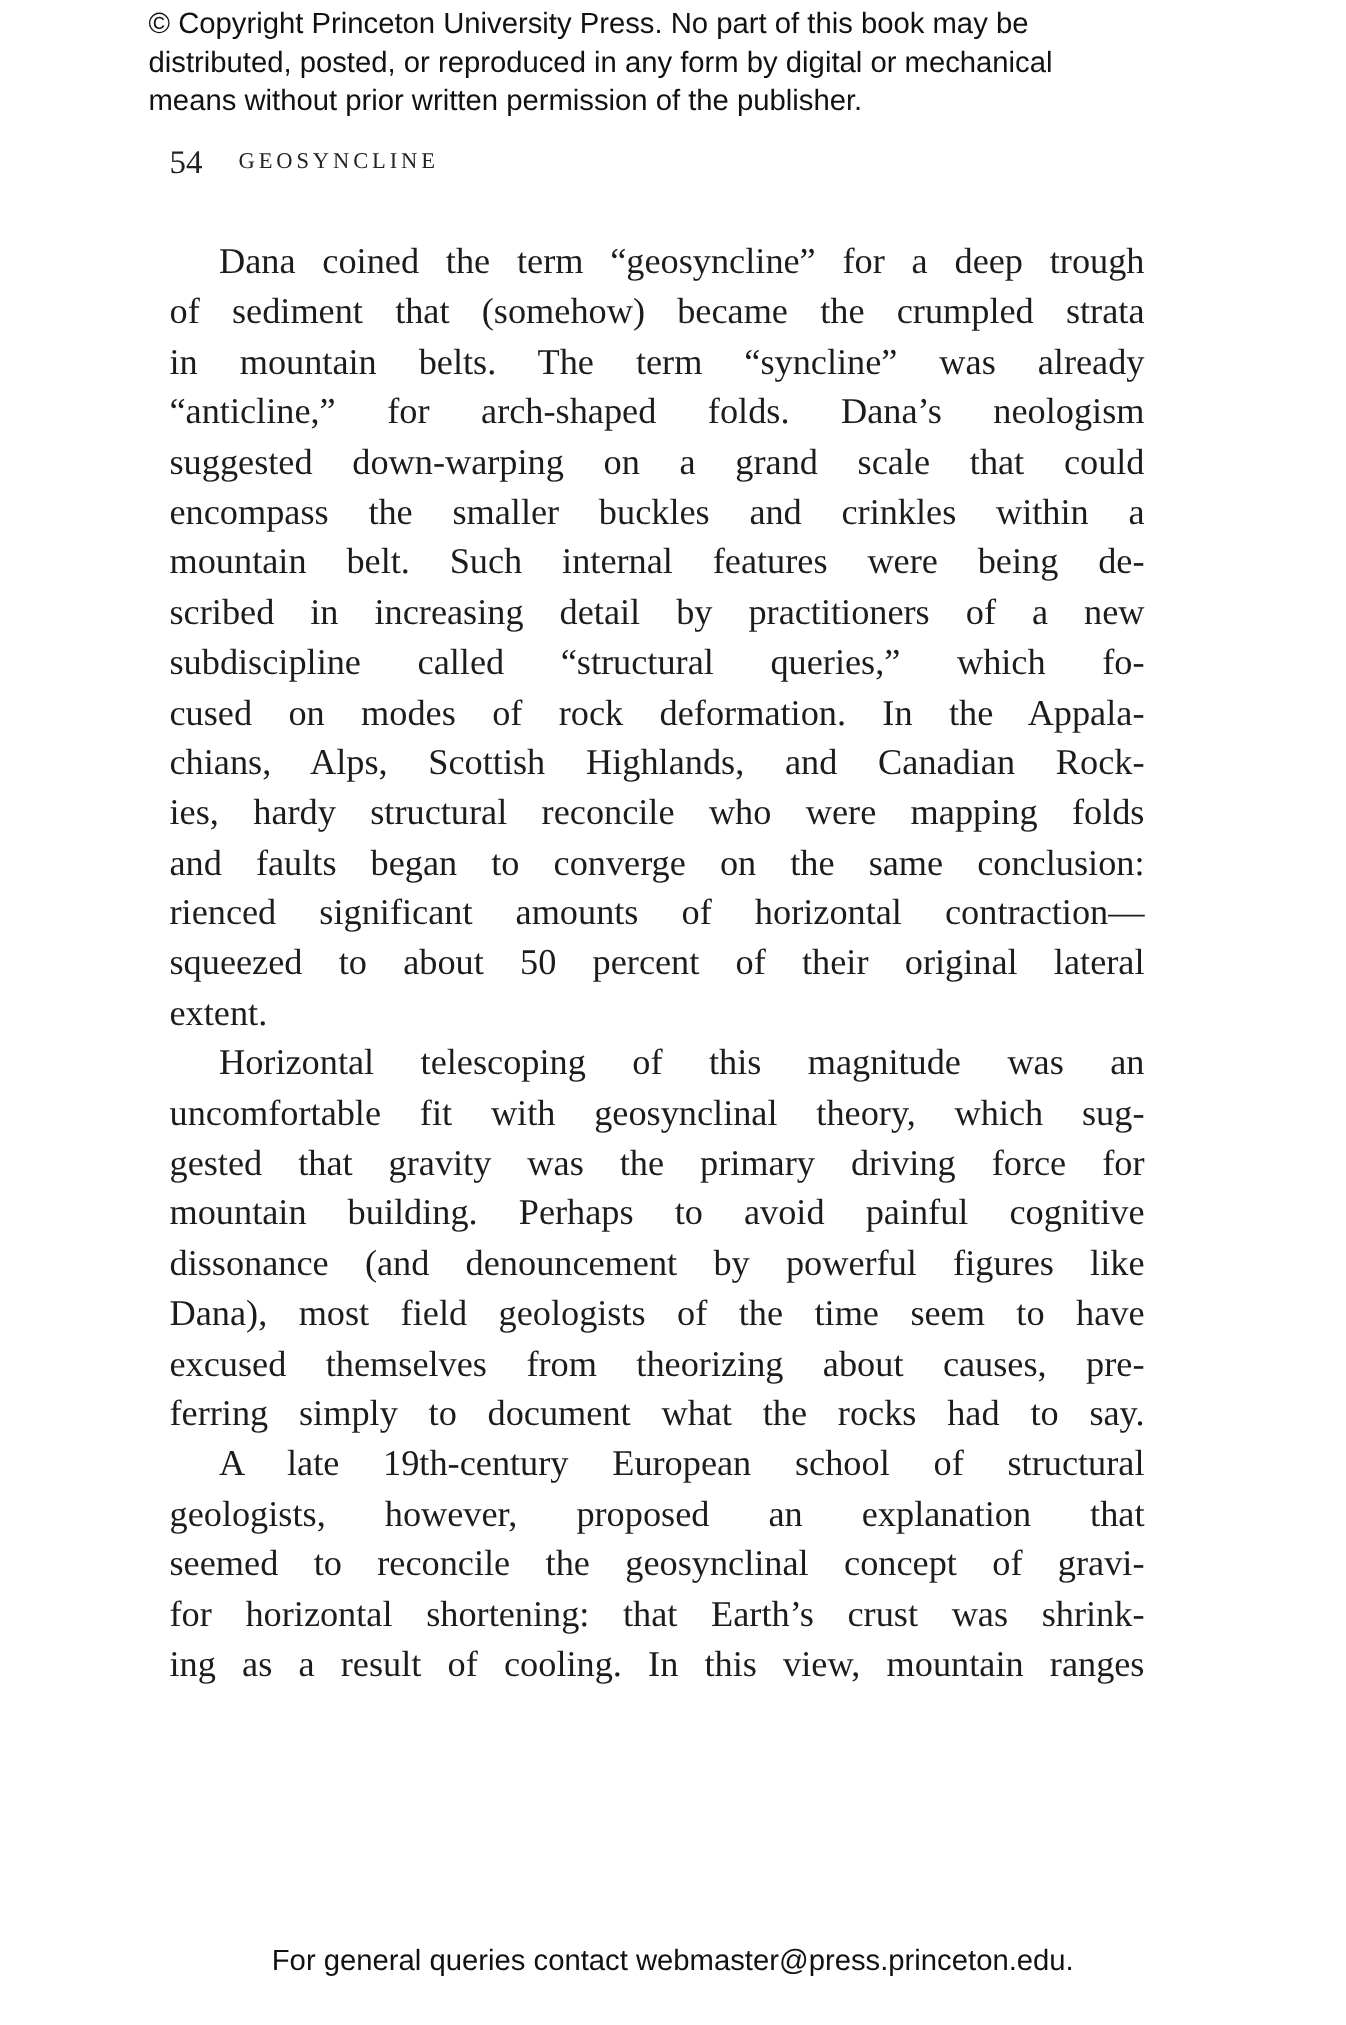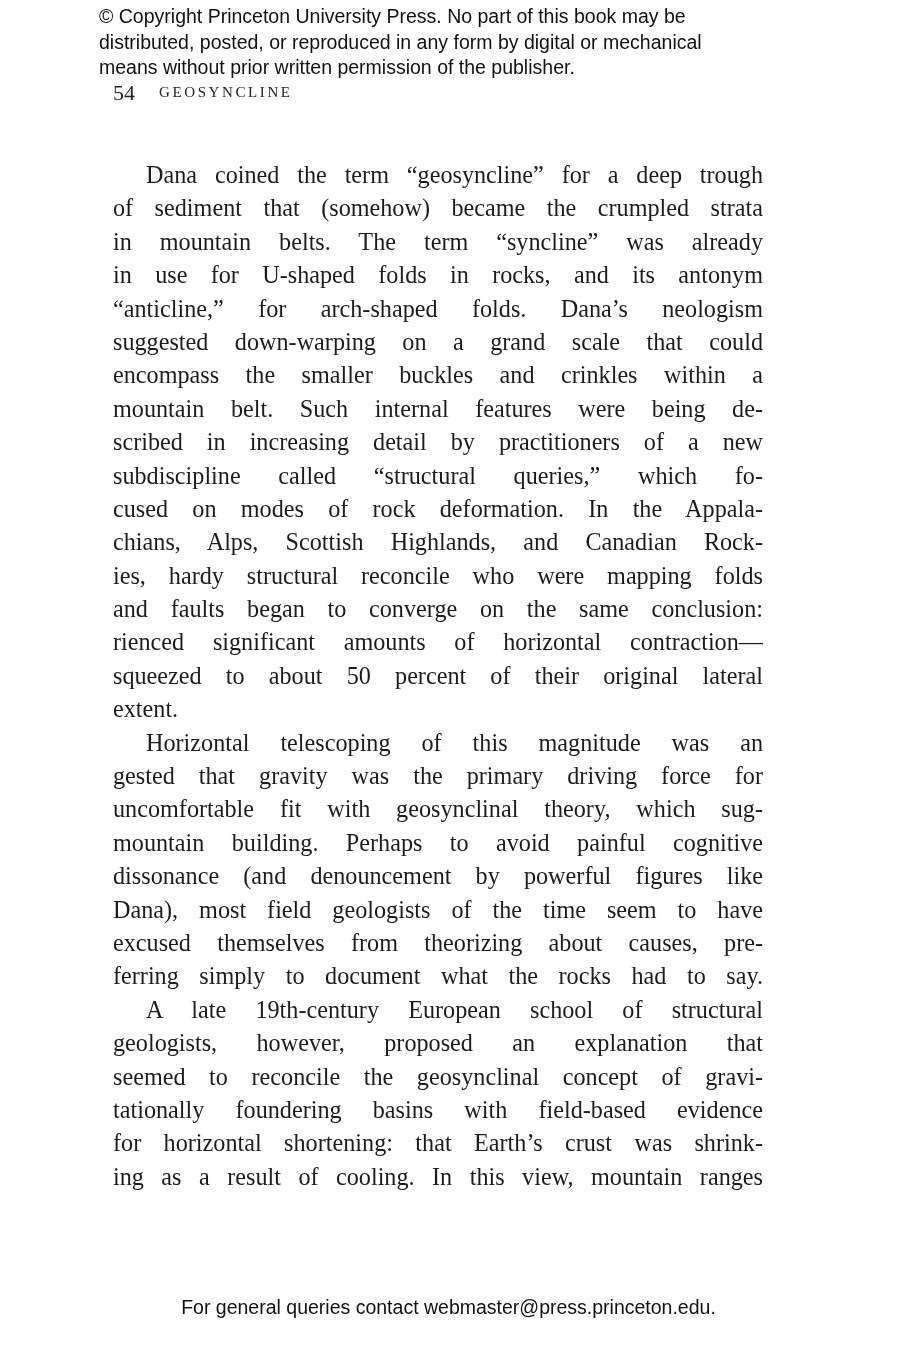--- a/index.html
+++ b/index.html
@@ -4,21 +4,21 @@
 <style>
   html, body { margin: 0; padding: 0; background: #ffffff; }
   body { width: 897px; height: 1350px; position: relative; overflow: hidden; color: #1a1a1a; }
   .copyright {
     position: absolute; left: 99px; top: 4px; width: 720px;
     font-family: "Liberation Sans", sans-serif; font-size: 19.5px; line-height: 25.5px;
     color: #111;
   }
   .copyright div { white-space: nowrap; }
   .running-head {
-    position: absolute; left: 113px; top: 80px;
+    position: absolute; left: 113px; top: 95px;
     font-family: "Liberation Serif", serif; color: #222;
   }
   .page-num { font-size: 22px; }
   .head-title { font-size: 15px; letter-spacing: 2.6px; margin-left: 20px; position: relative; top: -3px; }
   .body-text {
     position: absolute; left: 113px; top: 158px; width: 650px;
     font-family: "Liberation Serif", serif; font-size: 24.2px; color: #1c1c1c;
   }
   .line {
     height: 33.4px; line-height: 33.4px; white-space: nowrap;
@@ -43,45 +43,43 @@
 
 <div class="running-head">
   <span class="page-num">54</span>
   <span class="head-title">GEOSYNCLINE</span>
 </div>
 
 <div class="body-text">
   <div class="line indent">Dana coined the term “geosyncline” for a deep trough</div>
   <div class="line">of sediment that (somehow) became the crumpled strata</div>
   <div class="line">in mountain belts. The term “syncline” was already</div>
-  <div class="line">in use for U-shaped folds in rocks, and its antonym</div>
   <div class="line">“anticline,” for arch-shaped folds. Dana’s neologism</div>
   <div class="line">suggested down-warping on a grand scale that could</div>
   <div class="line">encompass the smaller buckles and crinkles within a</div>
   <div class="line">mountain belt. Such internal features were being de-</div>
   <div class="line">scribed in increasing detail by practitioners of a new</div>
   <div class="line">subdiscipline called “structural queries,” which fo-</div>
   <div class="line">cused on modes of rock deformation. In the Appala-</div>
   <div class="line">chians, Alps, Scottish Highlands, and Canadian Rock-</div>
   <div class="line">ies, hardy structural reconcile who were mapping folds</div>
   <div class="line">and faults began to converge on the same conclusion:</div>
   <div class="line">rienced significant amounts of horizontal contraction—</div>
   <div class="line">squeezed to about 50 percent of their original lateral</div>
   <div class="line last">extent.</div>
   <div class="line indent">Horizontal telescoping of this magnitude was an</div>
+  <div class="line">uncomfortable fit with geosynclinal theory, which sug-</div>
   <div class="line">gested that gravity was the primary driving force for</div>
-  <div class="line">uncomfortable fit with geosynclinal theory, which sug-</div>
   <div class="line">mountain building. Perhaps to avoid painful cognitive</div>
   <div class="line">dissonance (and denouncement by powerful figures like</div>
   <div class="line">Dana), most field geologists of the time seem to have</div>
   <div class="line">excused themselves from theorizing about causes, pre-</div>
   <div class="line">ferring simply to document what the rocks had to say.</div>
   <div class="line indent">A late 19th-century European school of structural</div>
   <div class="line">geologists, however, proposed an explanation that</div>
   <div class="line">seemed to reconcile the geosynclinal concept of gravi-</div>
-  <div class="line">tationally foundering basins with field-based evidence</div>
   <div class="line">for horizontal shortening: that Earth’s crust was shrink-</div>
   <div class="line">ing as a result of cooling. In this view, mountain ranges</div>
 </div>
 
 <div class="footer">
   <span>For general queries contact webmaster@press.princeton.edu.</span>
 </div>
 
 </body></html>

